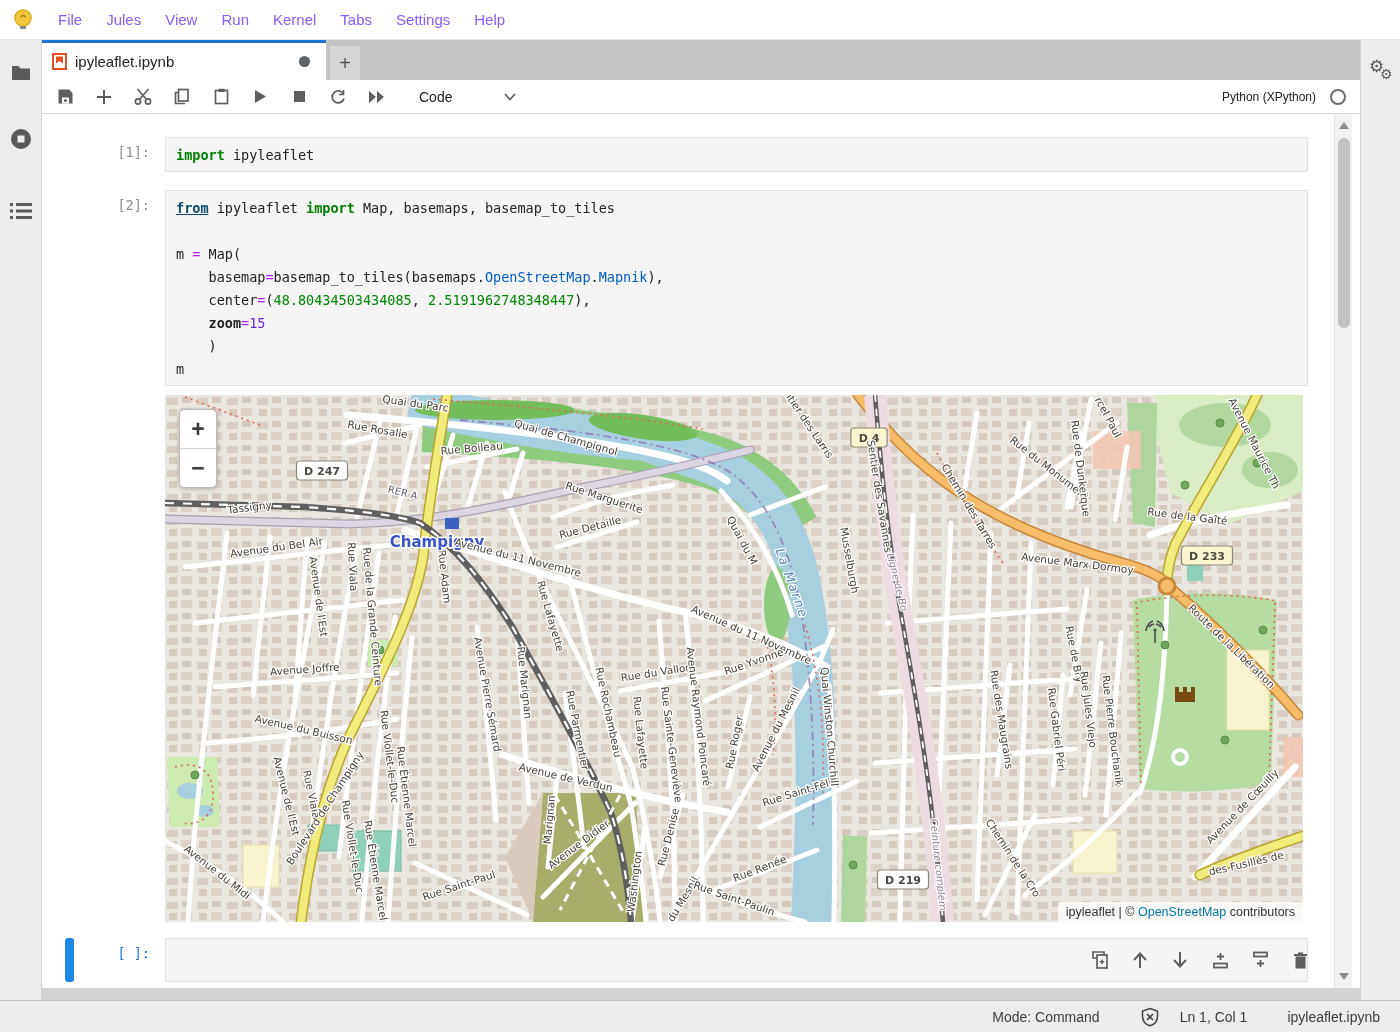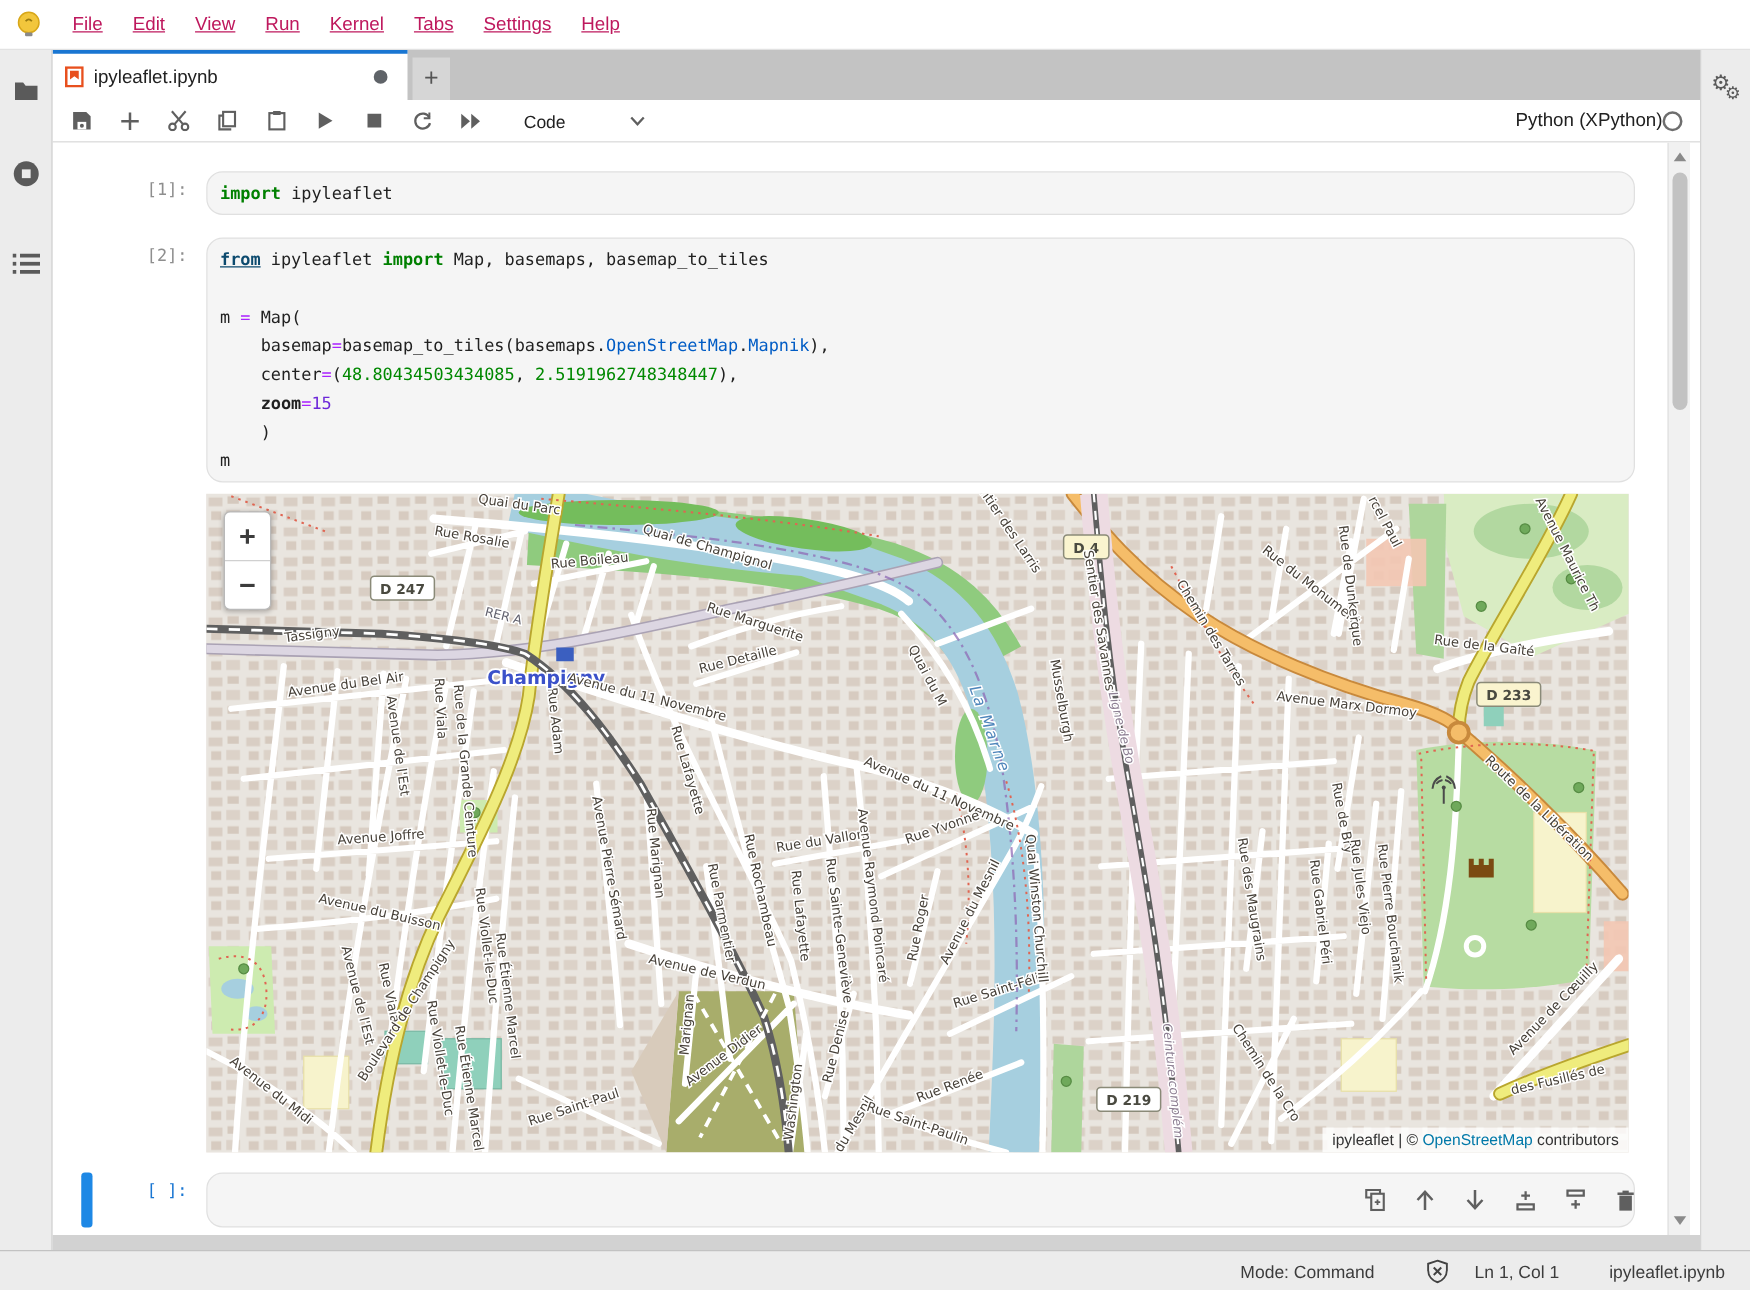--- a/index.html
+++ b/index.html
@@ -4,21 +4,21 @@
 <style>
   * { margin:0; padding:0; box-sizing:border-box; }
   html,body { width:1400px; height:1032px; overflow:hidden; }
   body { font-family:"Liberation Sans", sans-serif; background:#fff; }
   #app { position:relative; width:1400px; height:1032px; background:#fff; }
 
   
   #menubar { position:absolute; left:0; top:0; width:1400px; height:40px; background:#fff;
              border-bottom:1px solid #e2e2e2; display:flex; align-items:center; z-index:30; }
   #applogo { width:46px; display:flex; justify-content:center; }
-  .menu-item { padding:0 12px; font-size:15px; color:#be185d; height:40px; line-height:40px; cursor:default;text-decoration:underline; }
+  .menu-item { padding:0 12px; font-size:15px; color:#8b5cf6; height:40px; line-height:40px; cursor:default; }
 
   
   #leftbar { position:absolute; left:0; top:40px; width:42px; height:960px; background:#ececec;
              border-right:1px solid #d4d4d4; z-index:25; }
   .side-ic { position:absolute; left:8px; width:26px; height:26px; display:flex; align-items:center; justify-content:center; }
 
   
   #rightbar { position:absolute; left:1360px; top:40px; width:40px; height:960px; background:#ececec;
               border-left:1px solid #d4d4d4; z-index:25; }
   #gears { position:absolute; left:8px; top:16px; width:28px; height:32px; color:#5a5a5a; }
@@ -35,31 +35,31 @@
   #newtab { position:absolute; left:288px; top:6px; width:30px; height:34px; background:#d6d6d6;
             display:flex; align-items:center; justify-content:center; font-size:20px; color:#555; }
 
   #toolbar { position:absolute; left:0; top:40px; width:1318px; height:34px; background:#fff;
              border-bottom:1px solid #d8d8d8; display:flex; align-items:center; padding-left:8px; }
   .tbtn { width:30px; height:28px; display:flex; align-items:center; justify-content:center; margin-right:9px; }
   .tbtn svg { display:block; }
   #celltype { display:flex; align-items:center; margin-left:18px; font-size:14px; color:#212121; }
   #celltype .chev { margin-left:52px; }
   #kernelbox { margin-left:auto; display:flex; align-items:center; padding-right:14px; }
-  #kernel-name { font-size:15px; color:#212121; }
+  #kernel-name { font-size:12px; color:#212121; margin-right:14px; }
   #kernel-circle { width:16px; height:16px; border:2px solid #6e6e6e; border-radius:50%; background:#fff; }
 
   
   #content { position:absolute; left:0; top:74px; width:1318px; height:874px; background:#fff; overflow:hidden; }
   #hstrip { position:absolute; left:0; top:948px; width:1318px; height:12px; background:#d2d2d2; }
 
   .prompt { position:absolute; left:46px; width:62px; font-family:"DejaVu Sans Mono", monospace;
             font-size:13.5px; color:#8e8e8e; text-align:right; }
   .prompt.empty { color:#1976d2; }
-  .cell-input { position:absolute; left:123px; width:1143px; background:#f5f5f5; border:1px solid #e0e0e0; border-radius:13px; }
+  .cell-input { position:absolute; left:123px; width:1143px; background:#f5f5f5; border:1px solid #e0e0e0; border-radius:1px; }
   .cell-input pre { font-family:"DejaVu Sans Mono", monospace; font-size:13.5px; line-height:23px;
                     padding:6px 10px; color:#212121; white-space:pre; }
   #collapser { position:absolute; left:23px; top:824px; width:9px; height:44px; background:#1e88e5; border-radius:3px; }
 
   #celltoolbar { position:absolute; right:40px; top:830px; display:flex; align-items:center; }
   .ctbtn { width:40px; height:32px; display:flex; align-items:center; justify-content:center; }
 
   
   #vscroll { position:absolute; left:1292px; top:0; width:18px; height:874px; background:#f1f1f1; border-left:1px solid #e0e0e0; }
   .scroll-arrow { position:absolute; left:4px; width:0; height:0; border-left:5px solid transparent; border-right:5px solid transparent; }
@@ -106,21 +106,21 @@
 
   <div id="menubar">
     <div id="applogo">
       <svg width="22" height="26" viewBox="0 0 22 26">
         <circle cx="11" cy="11" r="8.2" fill="#f2c63c" stroke="#d8a718" stroke-width="1.2"></circle>
         <rect x="8" y="19" width="6" height="3" rx="1" fill="#8a8a8a"></rect>
         <path d="M8.5,10 q2.5,-3 5,0" fill="none" stroke="#9a7b10" stroke-width="1.4"></path>
       </svg>
     </div>
     <div class="menu-item">File</div>
-    <div class="menu-item">Edit</div>
+    <div class="menu-item">Jules</div>
     <div class="menu-item">View</div>
     <div class="menu-item">Run</div>
     <div class="menu-item">Kernel</div>
     <div class="menu-item">Tabs</div>
     <div class="menu-item">Settings</div>
     <div class="menu-item">Help</div>
   </div>
 
   <div id="leftbar">
     <div class="side-ic" style="top:20px">

